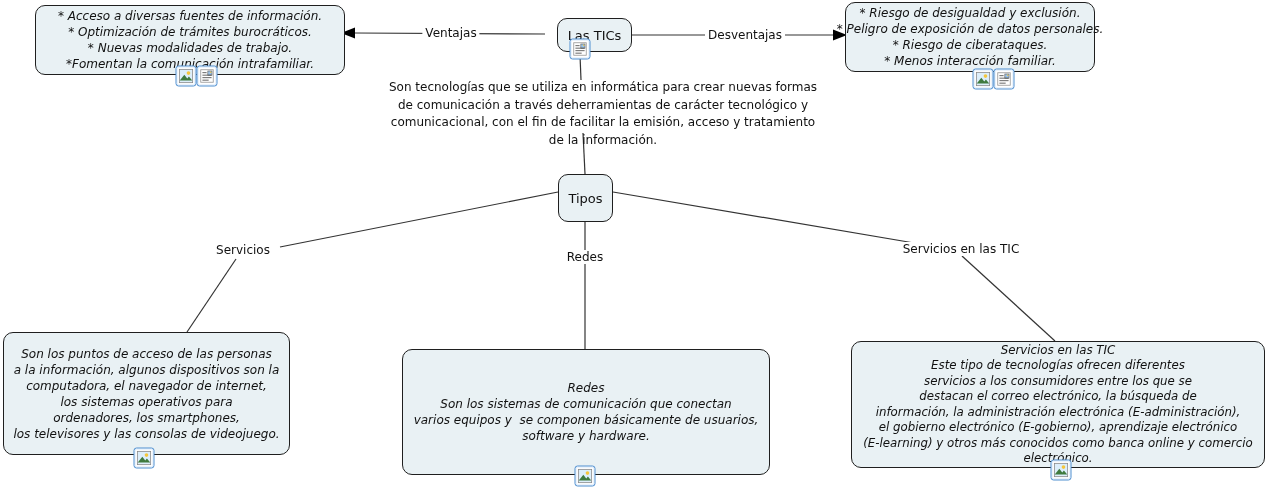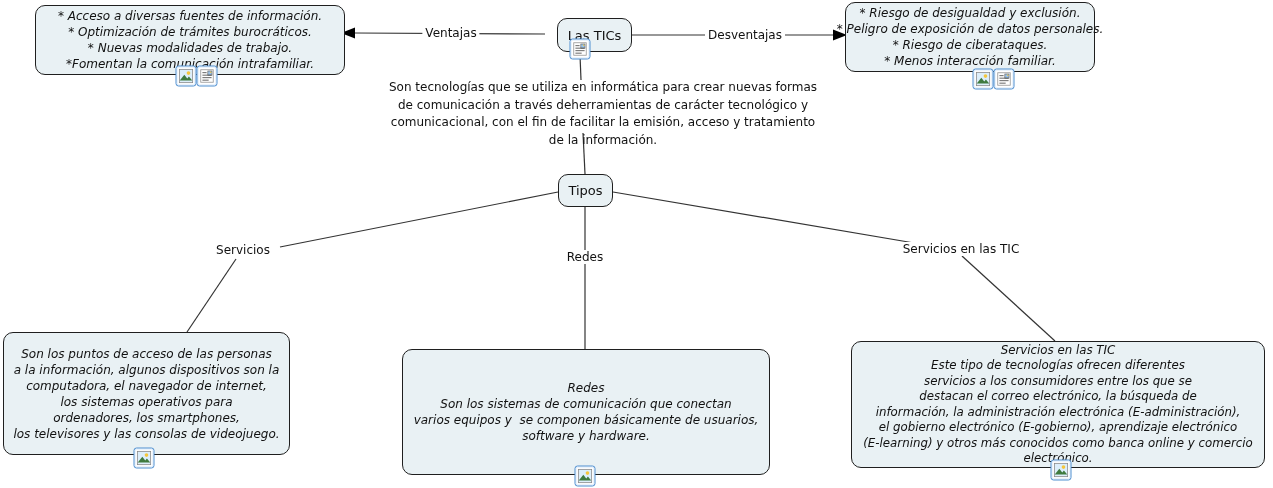--- a/index.html
+++ b/index.html
@@ -51,21 +51,21 @@
     font-size:12px;line-height:17.5px;
     white-space:pre-line;
     z-index:3;
   }
 
   
   .box-ventajas   {left:35px;  top:5px;   width:310px; height:70px;}
   .box-desventajas{left:845px; top:2px;   width:250px; height:70px;}
   .node-lastics   {left:545px; top:18px;  width:75px;  height:34px;margin-left:12px;}
   .desc           {left:377px; top:79px;  width:452px;}
-  .node-tipos     {left:558px; top:174px; width:55px;  height:33px;}
+  .node-tipos     {left:558px; top:174px; width:55px;  height:48px;}
   .box-terminales {left:3px;   top:332px; width:287px; height:123px;}
   .box-redes      {left:402px; top:349px; width:368px; height:126px;}
   .box-servicios  {left:851px; top:341px; width:414px; height:127px; font-size:11.8px; line-height:15.5px;}
 
   .lbl-ventajas   {left:433px; top:33px;margin-left:18px;}
   .lbl-desventajas{left:737px; top:35px;margin-left:8px;}
   .lbl-terminales {left:243px; top:250px;}
   .lbl-redes      {left:585px; top:257px;}
   .lbl-servicios  {left:961px; top:249px;}
 

